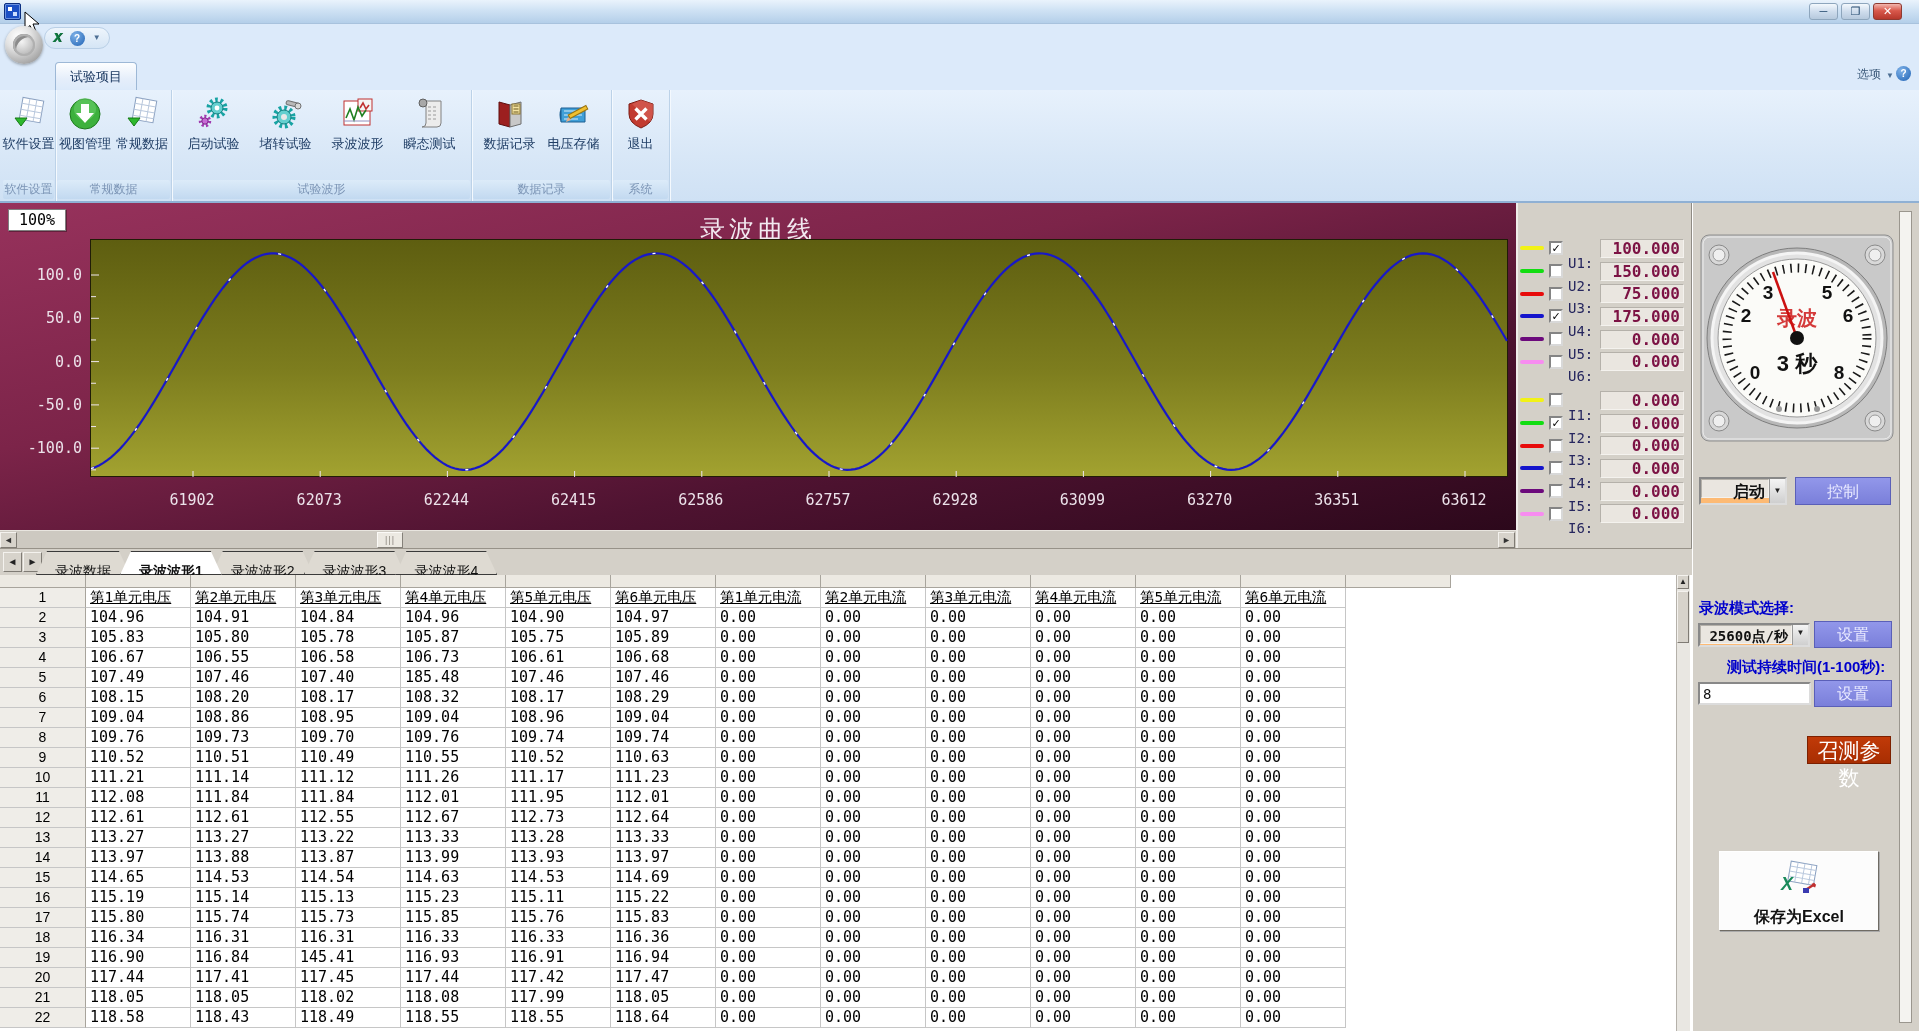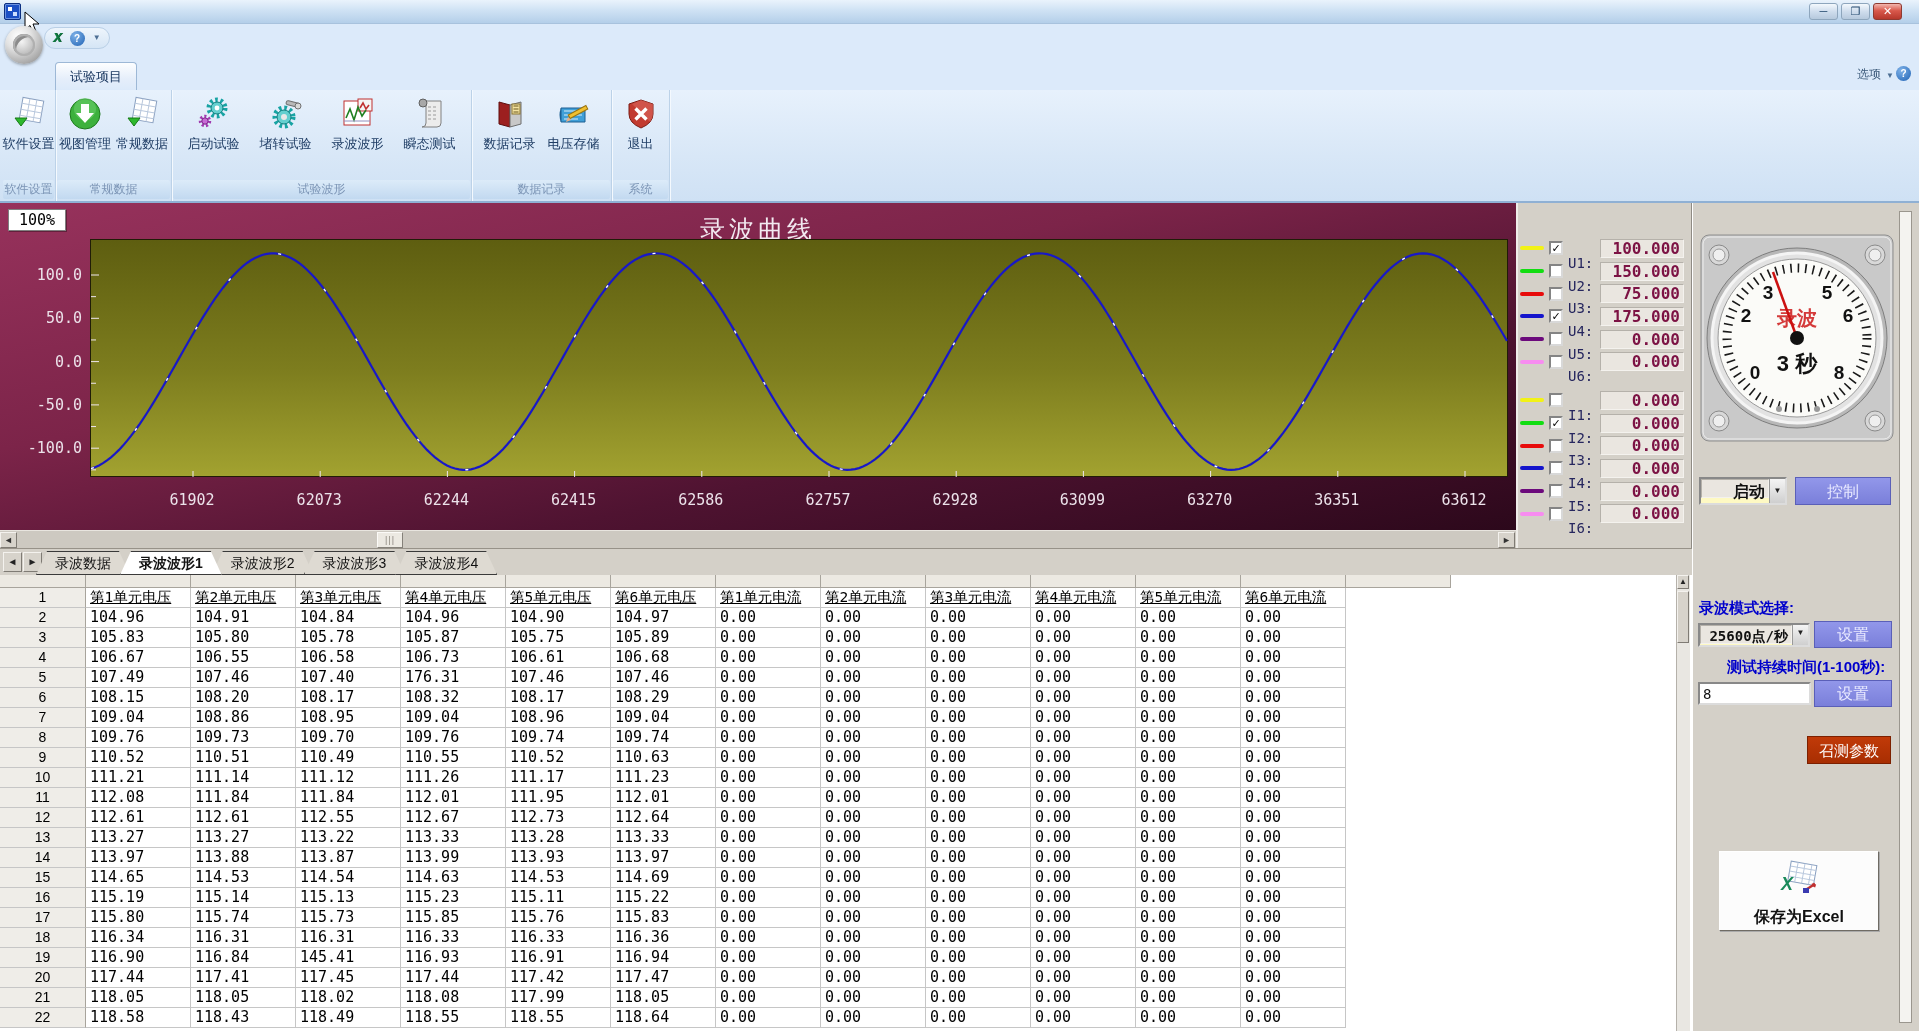--- a/index.html
+++ b/index.html
@@ -43,21 +43,21 @@
   .ricon{width:36px;height:36px;}
   .glabel{height:19px;margin:0 1px 2px 1px;background:linear-gradient(#dcebf9,#c2d9f0);border-radius:2px;text-align:center;font-size:12px;color:#7b94b5;line-height:18px;}
 
   
   #commline{left:1236px;top:152px;width:672px;height:0;border-top:1px solid #9eb6d2;box-shadow:0 1px 0 #f2f8fd;}
   #comm{left:1240px;top:160px;height:28px;display:flex;align-items:center;gap:6px;}
   .radio{width:12px;height:12px;border-radius:50%;background:#fff;border:1px solid #707070;box-shadow:inset 1px 1px 2px #bbb;position:relative;}
   .radio.sel::after{content:"";position:absolute;left:3px;top:3px;width:4px;height:4px;border-radius:50%;background:#000;}
   .rlbl{font-size:13px;color:#111;margin-right:6px;}
   .bluelab{color:#0000cc;font-weight:bold;font-size:15px;white-space:nowrap;}
-  .combo{display:flex;align-items:stretch;height:20px;border:2px inset #dcdcdc;background:#fef9c3;}
+  .combo{display:flex;align-items:stretch;height:20px;border:2px inset #dcdcdc;background:#fdba74;}
   .combo .cval{font-size:12px;font-family:"DejaVu Sans Mono",monospace;padding:1px 3px 0 3px;min-width:34px;color:#111;}
   .combo .cbtn{width:16px;background:linear-gradient(#f4f4f4,#cfcfcf);border-left:1px solid #999;color:#222;font-size:8px;text-align:center;line-height:16px;}
 
   
   #chart{left:0;top:203px;width:1516px;height:327px;background:linear-gradient(168deg,#97325c 0%,#7c2449 35%,#58163а 60%,#320a1f 100%);background:linear-gradient(168deg,#97325c 0%,#7c2449 38%,#4f1331 68%,#2c081b 100%);}
   #charttitle{left:0;right:0;top:10px;text-align:center;color:#f2e9f0;font-size:25px;letter-spacing:4px;}
   #pctbox{left:8px;top:6px;width:58px;height:22px;background:#fff;border:1px solid #808080;box-shadow:1px 1px 0 #00000055;color:#000;font-size:15px;font-family:"DejaVu Sans Mono",monospace;text-align:center;line-height:20px;}
   #plotwrap{left:90px;top:36px;width:1418px;height:238px;border:1px solid #201c06;background:linear-gradient(#5e5e10,#7d7d1e 55%,#a2a230);}
   #plotsvg{position:absolute;left:0;top:0;}
   .yl{position:absolute;right:1434px;width:76px;text-align:right;color:#ece2ea;font-size:15px;font-family:"DejaVu Sans Mono",monospace;}
@@ -86,29 +86,29 @@
   #startcombo .cval{font-size:16px;line-height:22px;min-width:56px;}
   #startcombo .cbtn{line-height:24px;}
   .lavbtn{background:linear-gradient(#9297ea,#7a7fda);border:1px solid #5a5fb8;color:#e8e9ff;font-size:16px;text-align:center;}
   #ctrlbtn{left:102px;top:274px;width:96px;height:28px;line-height:27px;}
   #modelabel{left:6px;top:396px;}
   #modecombo{left:5px;top:420px;width:112px;height:24px;}
   #setbtn1{left:121px;top:418px;width:78px;height:27px;line-height:26px;}
   #durlabel{left:5px;top:455px;font-size:15px;margin-left:29px;}
   #durinput{left:5px;top:479px;width:113px;height:23px;background:#fff;border:2px inset #dcdcdc;font-size:14px;font-family:"DejaVu Sans Mono",monospace;padding:2px 3px;color:#111;}
   #setbtn2{left:121px;top:477px;width:78px;height:27px;line-height:26px;}
-  #recallbtn{left:114px;top:533px;width:84px;height:28px;background:linear-gradient(#c13a08,#a82e02);border:1px solid #7c2000;color:#fff;font-size:15px;text-align:center;line-height:27px;}
+  #recallbtn{left:114px;top:533px;width:84px;height:28px;background:linear-gradient(#c13a08,#a82e02);border:1px solid #7c2000;color:#fff;font-size:21px;text-align:center;line-height:27px;}
   #savebox{left:26px;top:648px;width:160px;height:80px;background:#fcfcfc;border:1px solid;border-color:#fff #6f6b64 #6f6b64 #fff;box-shadow:1px 1px 0 #aaa;text-align:center;}
   #savebox .slab{display:block;margin-top:6px;color:#111;font-size:16px;font-weight:bold;}
 
   
   #tabstrip{left:0;top:548px;width:1692px;height:27px;background:#d4d0c8;border-top:1px solid #979289;}
   .tsbtn{top:3px;width:19px;height:20px;background:#d7d3cb;border:1px solid;border-color:#f4f2ee #7f7b74 #7f7b74 #f4f2ee;color:#222;font-size:10px;text-align:center;line-height:18px;}
   #tabs{position:absolute;left:46px;top:2px;height:24px;display:flex;}
-  .stab{position:relative;height:24px;padding:0 18px;margin-left:-10px;background:#dedad2;border:1px solid #3a3a3a;clip-path:polygon(11px 0,calc(100% - 11px) 0,100% 100%,0 100%);font-size:14px;color:#111;line-height:23px;white-space:nowrap;}
+  .stab{position:relative;height:24px;padding:8px 18px;margin-left:-10px;background:#dedad2;border:1px solid #3a3a3a;clip-path:polygon(11px 0,calc(100% - 11px) 0,100% 100%,0 100%);font-size:14px;color:#111;line-height:23px;white-space:nowrap;}
   .stab.act{background:#ffffff;font-weight:bold;z-index:2;}
 
   
   #tablepane{left:0;top:575px;width:1692px;height:456px;background:#fff;overflow:hidden;}
   #gridstrip{position:absolute;left:0;top:0;height:13px;display:flex;}
   .scell{width:105px;height:13px;background:#ece9e2;border-right:1px solid #a8a49c;border-bottom:1px solid #a8a49c;}
   .scell.rn{width:86px;}
   #grid{position:absolute;left:0;top:13px;}
   .trow{display:flex;height:20px;}
   .cell{width:105px;height:20px;border-right:1px solid #c6c6c6;border-bottom:1px solid #c6c6c6;font-size:15px;font-family:"DejaVu Sans Mono",monospace;color:#000;padding:0 2px 0 4px;line-height:19px;overflow:hidden;white-space:nowrap;}
@@ -595,21 +595,21 @@
           <div class="cell">0.00</div>
           <div class="cell">0.00</div>
           <div class="cell">0.00</div>
           <div class="cell">0.00</div>
         </div>
         <div class="trow">
           <div class="cell rn">5</div>
           <div class="cell">107.49</div>
           <div class="cell">107.46</div>
           <div class="cell">107.40</div>
-          <div class="cell">176.31</div>
+          <div class="cell">185.48</div>
           <div class="cell">107.46</div>
           <div class="cell">107.46</div>
           <div class="cell">0.00</div>
           <div class="cell">0.00</div>
           <div class="cell">0.00</div>
           <div class="cell">0.00</div>
           <div class="cell">0.00</div>
           <div class="cell">0.00</div>
         </div>
         <div class="trow">

